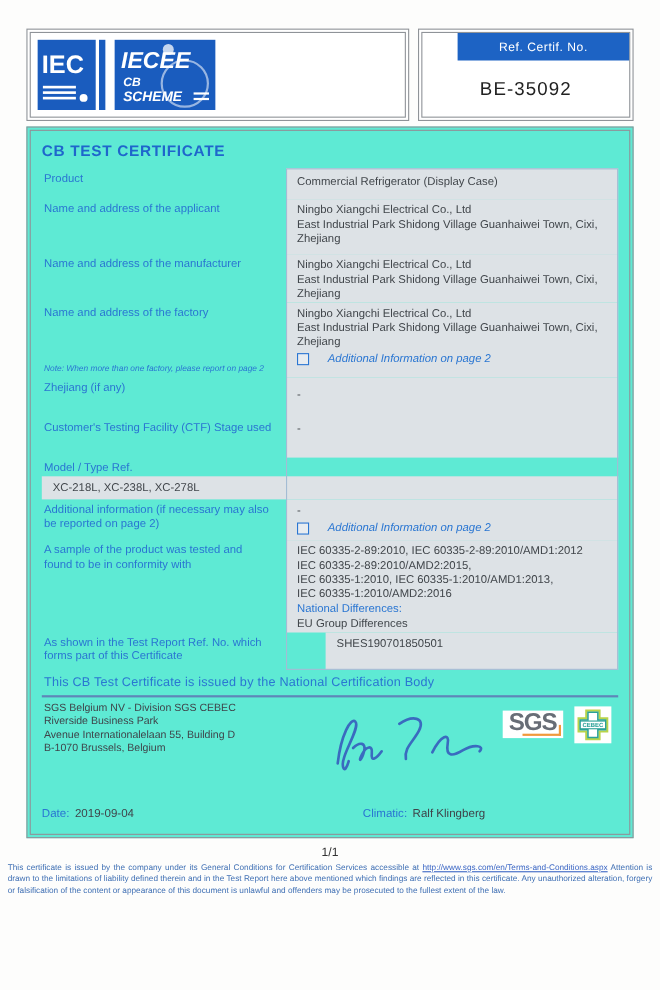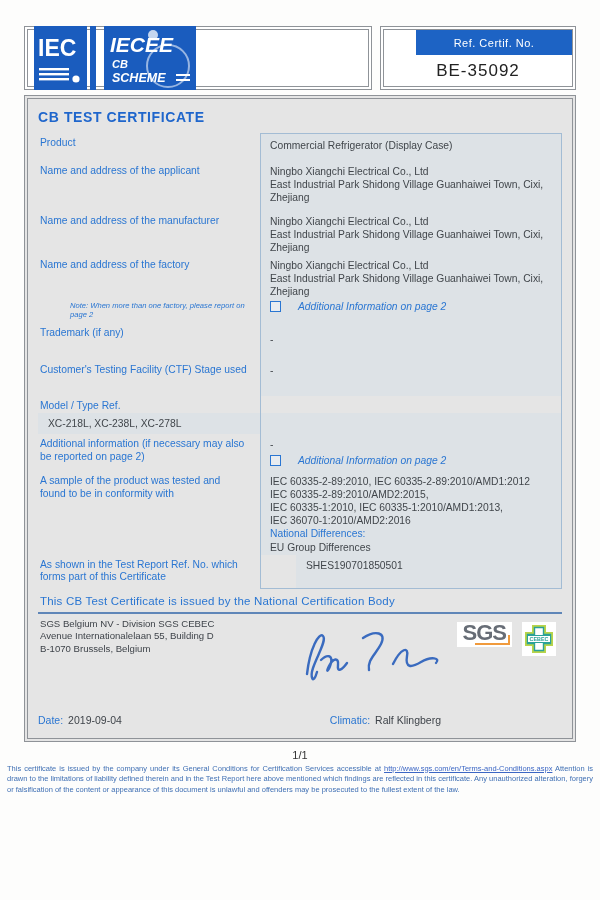--- a/index.html
+++ b/index.html
@@ -3,48 +3,48 @@
 <meta charset="utf-8">
 <style>
   html,body{margin:0;padding:0;}
   body{
     width:600px;height:900px;overflow:hidden;background:#fdfdfc;
     font-family:"Liberation Sans","DejaVu Sans",sans-serif;
     -webkit-font-smoothing:antialiased;
   }
   .page{padding:26px 24px 0 24px;}
   
-  .hdr{display:flex;gap:8px;height:64px;}
+  .hdr{display:flex;gap:8px;height:84px;}
   .hdr-left{flex:1;border:4px double #8f9398;background:#fff;display:flex;align-items:center;padding:4px 6px;gap:8px;}
   .hdr-right{width:188px;border:4px double #8f9398;background:#fff;display:flex;flex-direction:column;}
   .ref-bar{background:#1d63c4;color:#fff;font-size:11px;text-align:center;padding:7px 0 6px;letter-spacing:.5px;margin-left:32px;}
   .ref-val{flex:1;display:flex;align-items:center;justify-content:center;font-size:17px;font-weight:normal;color:#222;letter-spacing:1px;}
   
   .banner{margin-top:6px;border:4px double #8f9398;background:#1d63c4;color:#fff;
     font-size:10.8px;line-height:1.45;padding:7px 9px 14px;text-align:justify;word-spacing:3px;letter-spacing:.4px;}
   
-  .main{margin-top:5px;border:4px double #8f9398;background:#e5e5e5;padding:8px 10px 6px;}
+  .main{margin-top:5px;border:4px double #8f9398;background:#5eead4;padding:8px 10px 6px;}
   .title{color:#1f66cc;font-weight:bold;font-size:14px;letter-spacing:.6px;margin:2px 0 8px;}
   .rows{position:relative;}
   .panel-border{position:absolute;left:222px;top:0;right:0;bottom:0;border:1px solid #a3bcd4;pointer-events:none;}
   .row{display:flex;}
   .lcell{width:222px;box-sizing:border-box;padding:4px 12px 0 2px;color:#2a76d2;font-size:10.3px;line-height:1.25;
     display:flex;flex-direction:column;justify-content:flex-start;}
   .vcell{flex:1;background:#dde2e6;box-sizing:border-box;padding:4px 10px 1px;color:#41464b;font-size:10.3px;line-height:1.27;}
   .vline{min-height:13px;}
   .dash{min-height:13px;}
-  .note{font-size:7.6px;font-style:italic;color:#2a76d2;margin-top:auto;padding-bottom:4px;line-height:1.2;margin-left:30px;}
+  .note{font-size:7.6px;font-style:italic;color:#2a76d2;margin-top:auto;padding-bottom:4px;line-height:1.2;}
   .cb-line{display:flex;align-items:center;gap:17px;color:#2a76d2;margin-top:2px;font-style:italic;}
   .cbx{width:9px;height:9px;border:1px solid #2a76d2;background:#e8ecf0;display:inline-block;flex:0 0 auto;}
   .nd-label{color:#2a76d2;}
   .issued{color:#2a76d2;font-size:11.5px;letter-spacing:.2px;padding:6px 2px 5px;}
   
   .ncb{border-top:2px solid #5f86b8;position:relative;height:118px;}
   .addr{padding:4px 0 0 2px;color:#3f444a;font-size:9.6px;line-height:1.3;width:300px;}
-  .logos{position:absolute;top:8px;right:6px;display:flex;align-items:flex-start;gap:10px;}
+  .logos{position:absolute;top:8px;right:6px;display:flex;align-items:center;gap:10px;}
   .sgs{position:relative;background:#fff;padding:0 6px 3px 6px;}
   .sgs-text{font-weight:bold;font-size:22px;color:#676d76;letter-spacing:-1px;line-height:1;}
   .sgs-ul{position:absolute;left:18px;right:2px;bottom:2px;height:2px;background:#f09a3c;}
   .sgs-tick{position:absolute;right:2px;bottom:2px;width:2px;height:10px;background:#f09a3c;}
   .sig-svg{position:absolute;top:8px;left:255px;}
   .dateline{position:absolute;left:0;right:0;bottom:6px;display:flex;font-size:10.5px;}
   .dlab{color:#2a76d2;}
   .dval{color:#3f444a;margin-left:5px;}
   .siggroup{margin-left:208px;display:flex;}
   
@@ -129,21 +129,21 @@
           <div class="vline">Zhejiang</div>
           <div class="cb-line">
             <span class="cbx"></span>
             <span>Additional Information on page 2</span>
           </div>
         </div>
       </div>
 
 
       <div class="row" style="min-height:37px;">
-        <div class="lcell">Trademark (if any)</div>
+        <div class="lcell">Zhejiang (if any)</div>
         <div class="vcell" style="padding-top:10px;">
             <div class="dash">-</div>
           </div>
       </div>
 
       <div class="row" style="min-height:36px;">
         <div class="lcell">Customer's Testing Facility (CTF) Stage used</div>
         <div class="vcell">
             <div class="dash">-</div>
           </div>
@@ -166,39 +166,40 @@
           </div>
         </div>
       </div>
 
       <div class="row" style="min-height:76px;">
         <div class="lcell">A sample of the product was tested and found to be in conformity with</div>
         <div class="vcell">
           <div class="vline">IEC 60335-2-89:2010, IEC 60335-2-89:2010/AMD1:2012</div>
           <div class="vline">IEC 60335-2-89:2010/AMD2:2015,</div>
           <div class="vline">IEC 60335-1:2010, IEC 60335-1:2010/AMD1:2013,</div>
-          <div class="vline">IEC 36070-1:2010/AMD2:2016</div>
+          <div class="vline">IEC 60335-1:2010/AMD2:2016</div>
           <div class="vline nd-label">National Differences:</div>
           <div class="vline">EU Group Differences</div>
         </div>
       </div>
 
       <div class="row" style="min-height:34px;gap:36px;">
         <div class="lcell">As shown in the Test Report Ref. No. which forms part of this Certificate</div>
         <div class="vcell">
             <div class="vline">SHES190701850501</div>
           </div>
       </div>
     </div>
 
     <div class="issued">This CB Test Certificate is issued by the National Certification Body</div>
 
     <div class="ncb">
       <div class="addr">
         <div>SGS Belgium NV - Division SGS CEBEC</div>
+        <div>Riverside Business Park</div>
         <div>Avenue Internationalelaan 55, Building D</div>
         <div>B-1070 Brussels, Belgium</div>
       </div>
 
       <div class="logos">
         <div class="sgs">
           <div class="sgs-text">SGS</div>
           <div class="sgs-ul"></div>
           <div class="sgs-tick"></div>
         </div>

